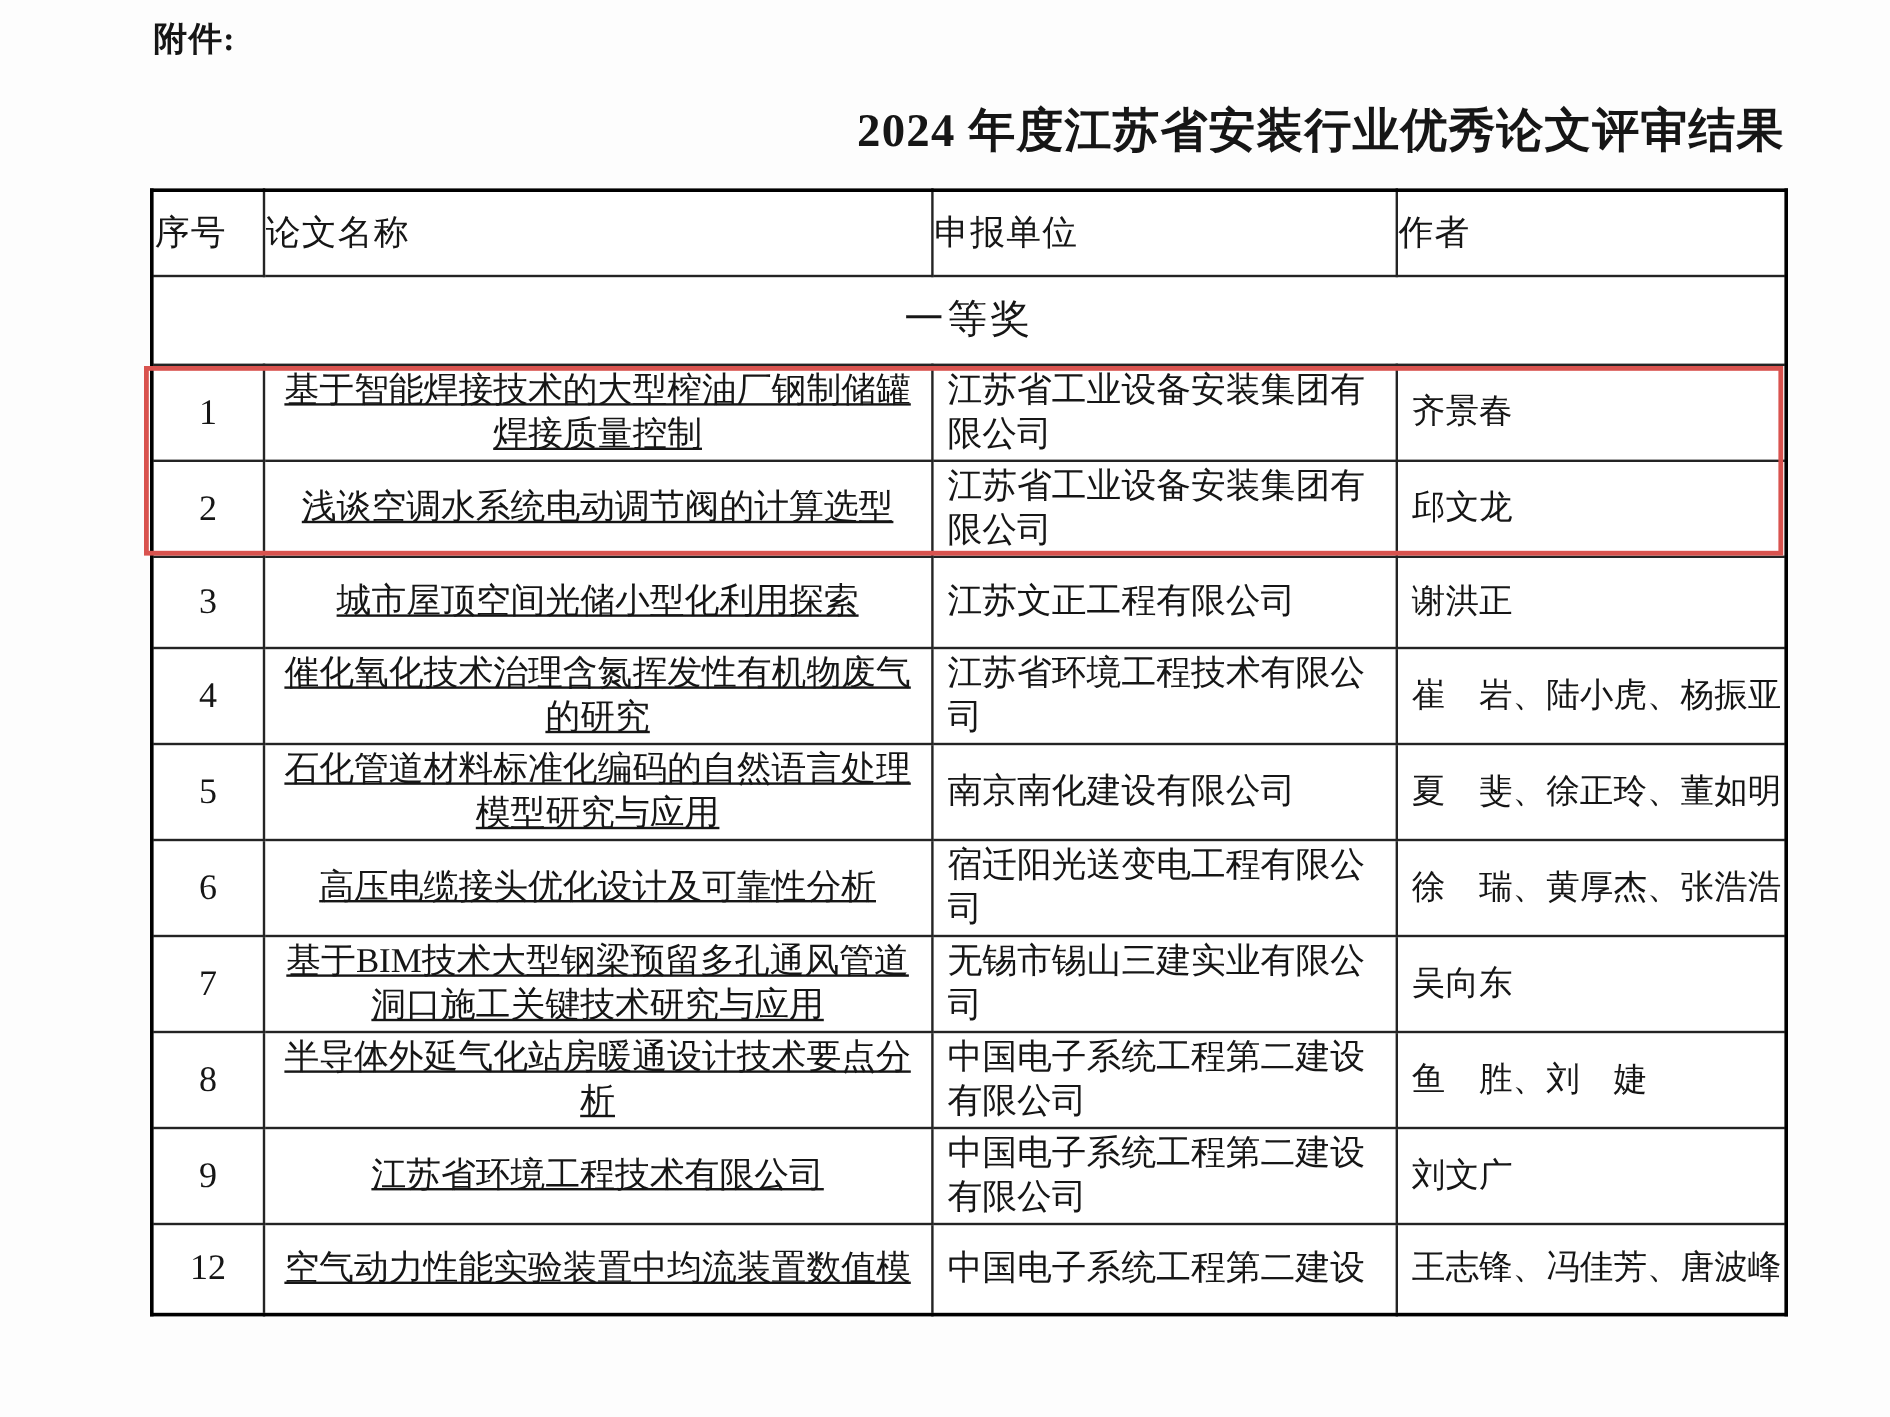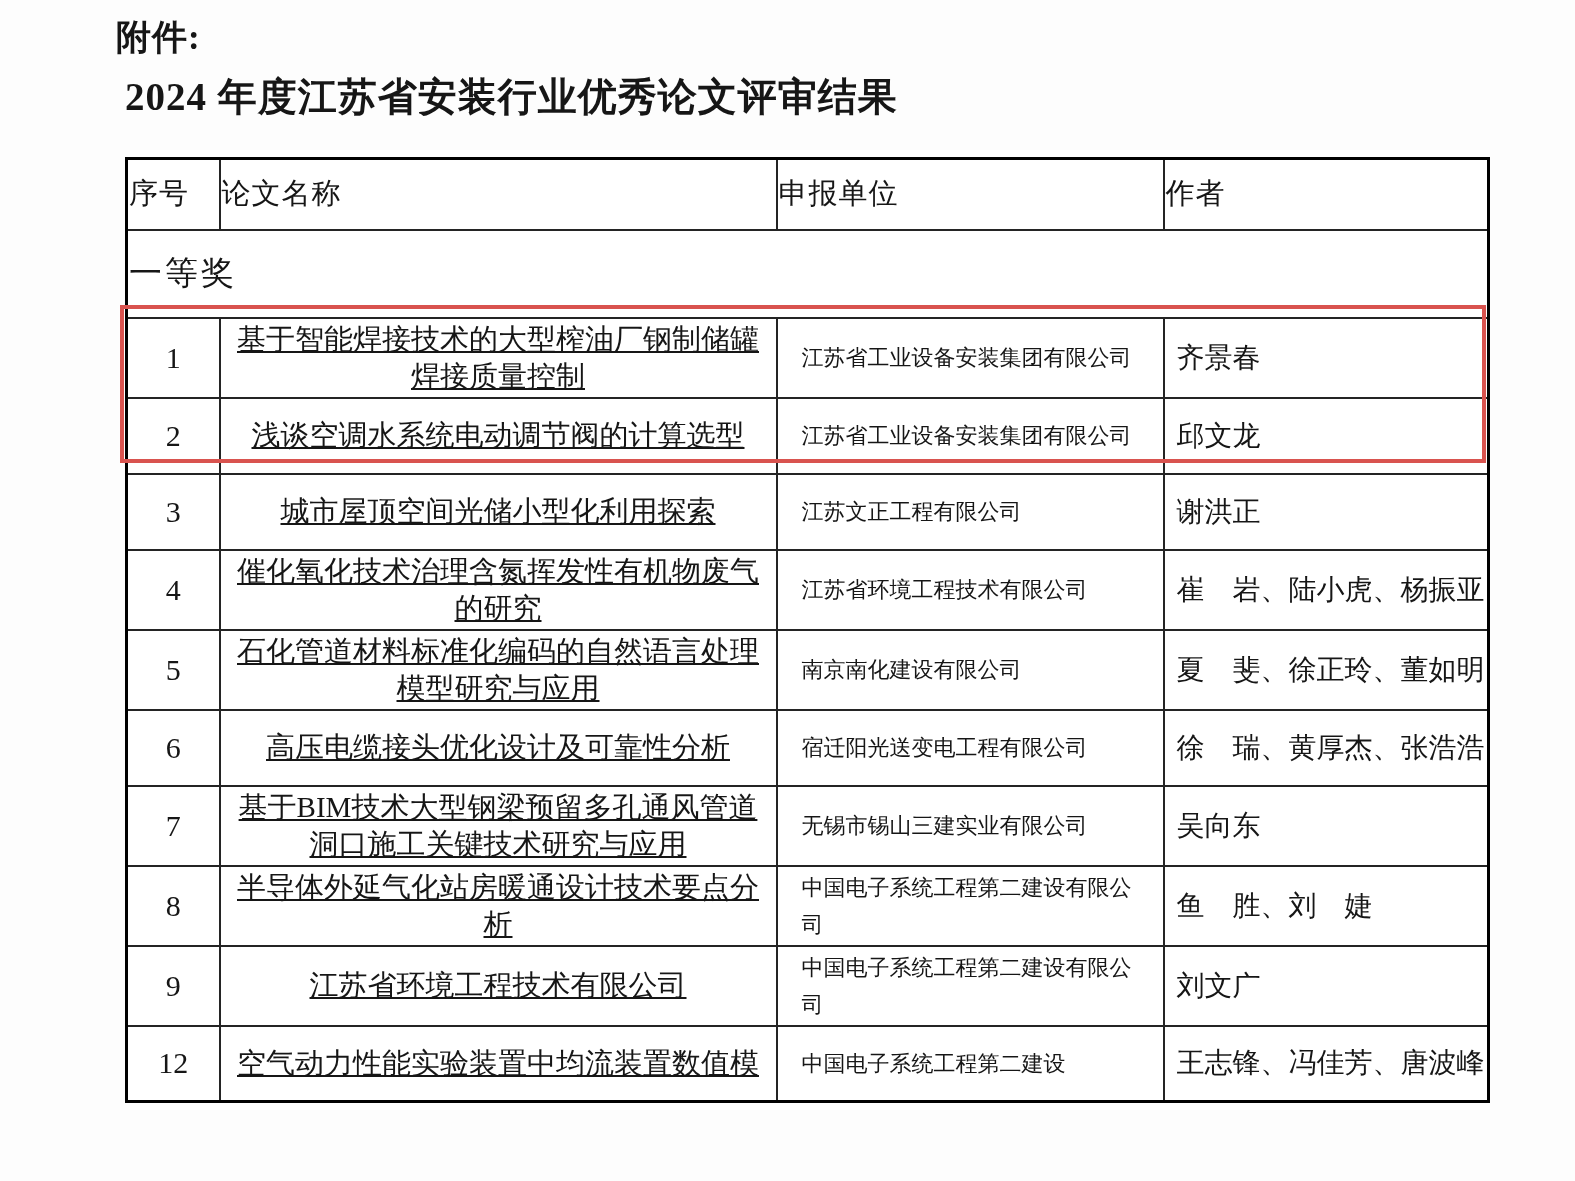--- a/index.html
+++ b/index.html
@@ -10,32 +10,32 @@
     overflow: hidden;
     position: relative;
     background: #fdfdfd;
     color: #161616;
     font-family: "Liberation Serif", "DejaVu Serif", serif;
   }
 
   .attachment-label {
     position: absolute;
     top: 14px;
-    left: 116px;
-    font-size: 35px;
+    left: 128px;
+    font-size: 28px;
     font-weight: bold;
     letter-spacing: 1px;
   }
 
   .doc-title {
     position: absolute;
-    top: 70px;
+    top: 82px;
     left: 125px;
     width: 1362px;
-    text-align: left;
+    text-align: right;
     font-size: 39px;
     font-weight: bold;
     letter-spacing: 1px;
     white-space: nowrap;
   }
 
   table.results-table {
     position: absolute;
     top: 157px;
     left: 125px;
@@ -51,40 +51,41 @@
     overflow: hidden;
   }
   .results-table th {
     height: 71px;
     font-weight: normal;
     font-size: 29px;
     text-align: left;
     letter-spacing: 1px;
   }
   tr.section-row td {
-    height: 88px;
+    height: 74px;
+    text-align: center;
     font-size: 33px;
     letter-spacing: 3px;
   }
   tr.data-row { height: 76px; }
   td.cell-no {
     text-align: center;
     font-size: 30px;
   }
   td.cell-title {
     font-size: 29px;
     line-height: 37px;
     padding: 2px 14px;
     text-align: center;
     text-decoration: underline;
   }
   td.cell-unit {
-    font-size: 22px;
+    font-size: 29px;
     line-height: 37px;
-    padding: 2px 24px;
+    padding: 2px 12px;
     text-align: left;
   }
   td.cell-authors {
     font-size: 28px;
     line-height: 36px;
     padding: 2px 0 2px 12px;
     text-align: left;
     white-space: nowrap;
     margin-top: 40px;
   }

